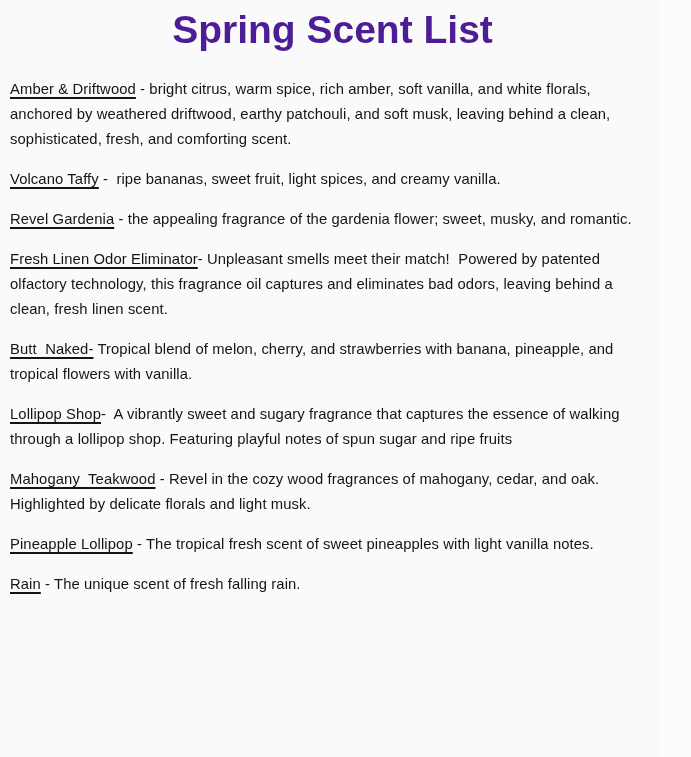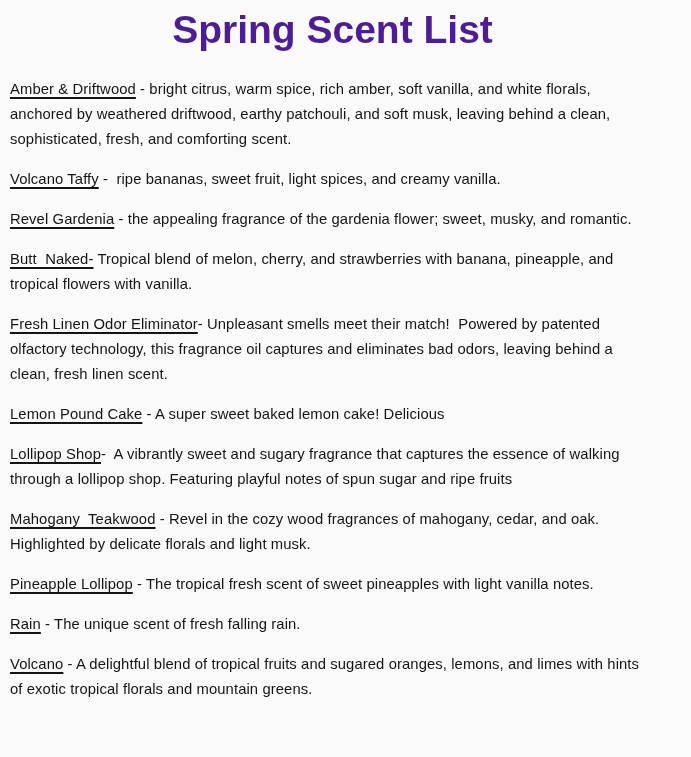--- a/index.html
+++ b/index.html
@@ -58,22 +58,20 @@
 
 <div class="edge-shade"></div>
 
 <div class="page">
   <h1 class="title">Spring Scent List</h1>
 
   <div class="entries">
     <p class="entry"><span class="scent-name">Amber &amp; Driftwood</span><span class="scent-desc"> - bright citrus, warm spice, rich amber, soft vanilla, and white florals, anchored by weathered driftwood, earthy patchouli, and soft musk, leaving behind a clean, sophisticated, fresh, and comforting scent.</span></p>
     <p class="entry"><span class="scent-name">Volcano Taffy</span><span class="scent-desc"> -  ripe bananas, sweet fruit, light spices, and creamy vanilla.</span></p>
     <p class="entry"><span class="scent-name">Revel Gardenia</span><span class="scent-desc"> - the appealing fragrance of the gardenia flower; sweet, musky, and romantic.</span></p>
+    <p class="entry"><span class="scent-name">Fresh Linen Odor Eliminator</span><span class="scent-desc">- Unpleasant smells meet their match!  Powered by patented olfactory technology, this fragrance oil captures and eliminates bad odors, leaving behind a clean, fresh linen scent.</span></p>
     <p class="entry"><span class="scent-name">Butt  Naked-</span><span class="scent-desc"> Tropical blend of melon, cherry, and strawberries with banana, pineapple, and tropical flowers with vanilla.</span></p>
-    <p class="entry"><span class="scent-name">Fresh Linen Odor Eliminator</span><span class="scent-desc">- Unpleasant smells meet their match!  Powered by patented olfactory technology, this fragrance oil captures and eliminates bad odors, leaving behind a clean, fresh linen scent.</span></p>
-    <p class="entry"><span class="scent-name">Lemon Pound Cake</span><span class="scent-desc"> - A super sweet baked lemon cake! Delicious</span></p>
     <p class="entry"><span class="scent-name">Lollipop Shop</span><span class="scent-desc">-  A vibrantly sweet and sugary fragrance that captures the essence of walking through a lollipop shop. Featuring playful notes of spun sugar and ripe fruits</span></p>
     <p class="entry"><span class="scent-name">Mahogany  Teakwood</span><span class="scent-desc"> - Revel in the cozy wood fragrances of mahogany, cedar, and oak. Highlighted by delicate florals and light musk.</span></p>
     <p class="entry"><span class="scent-name">Pineapple Lollipop</span><span class="scent-desc"> - The tropical fresh scent of sweet pineapples with light vanilla notes.</span></p>
     <p class="entry"><span class="scent-name">Rain</span><span class="scent-desc"> - The unique scent of fresh falling rain.</span></p>
-    <p class="entry"><span class="scent-name">Volcano</span><span class="scent-desc"> - A delightful blend of tropical fruits and sugared oranges, lemons, and limes with hints of exotic tropical florals and mountain greens.</span></p>
   </div>
 </div>
 
 </body></html>

